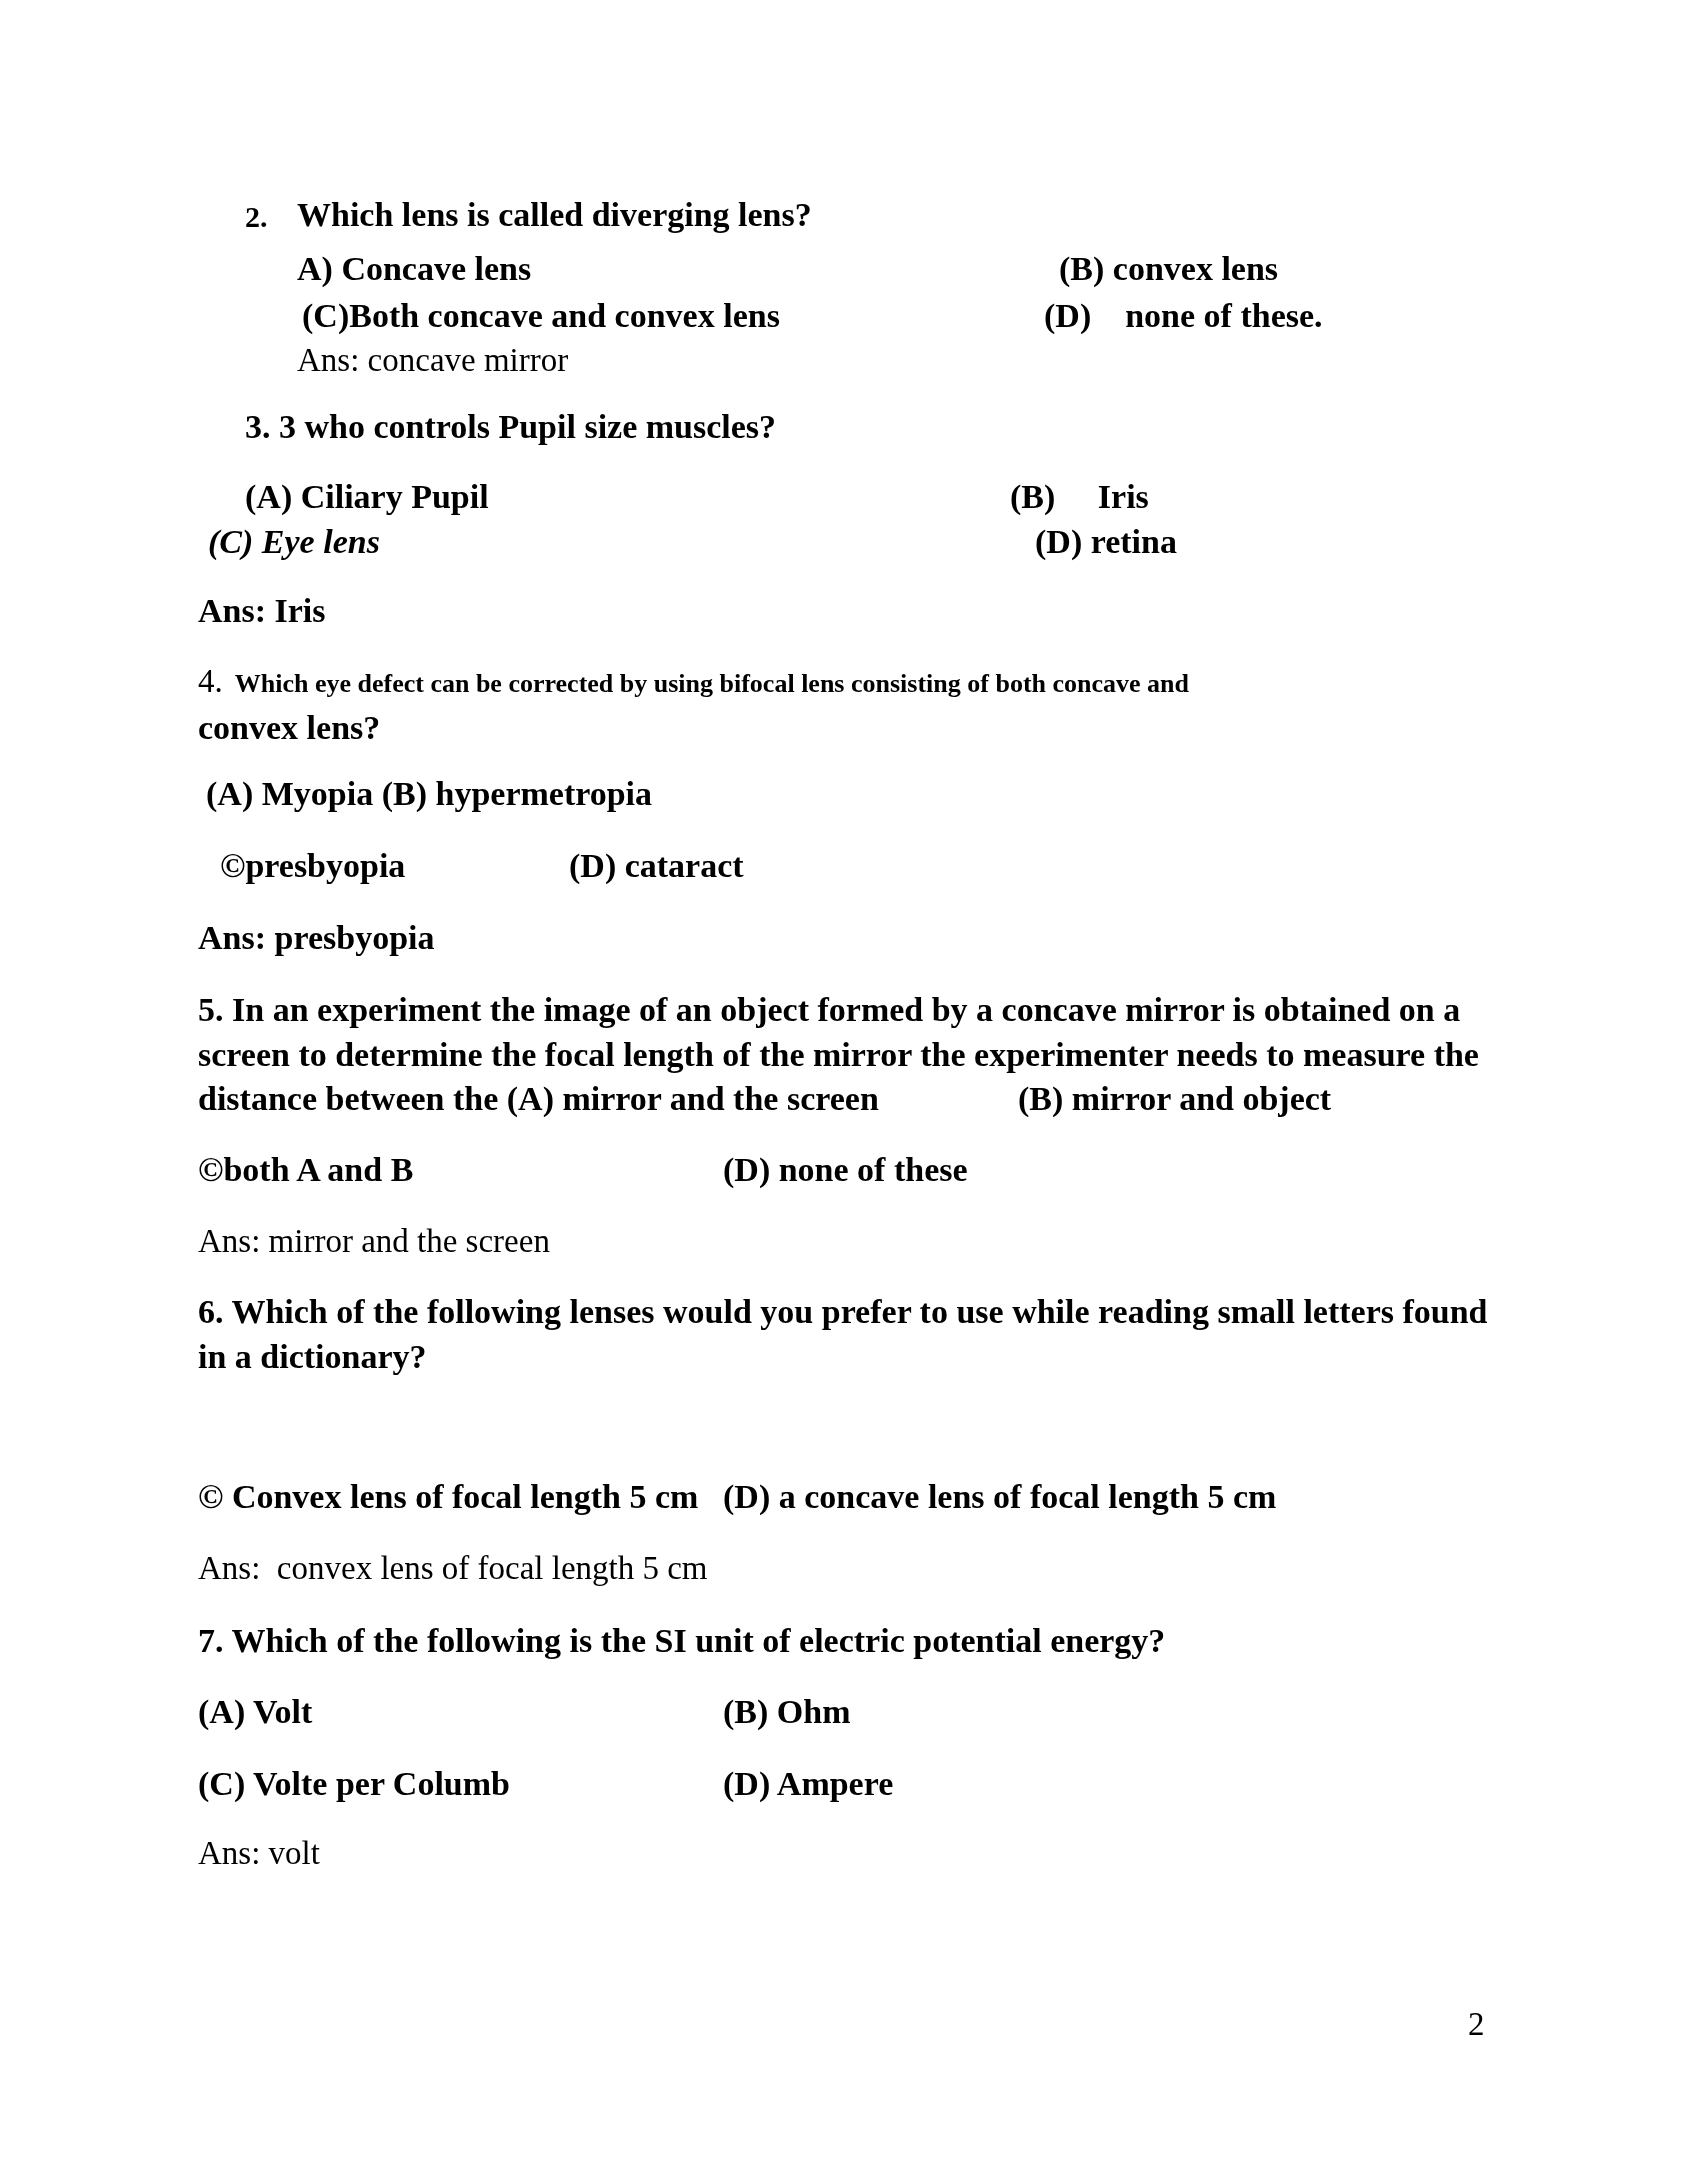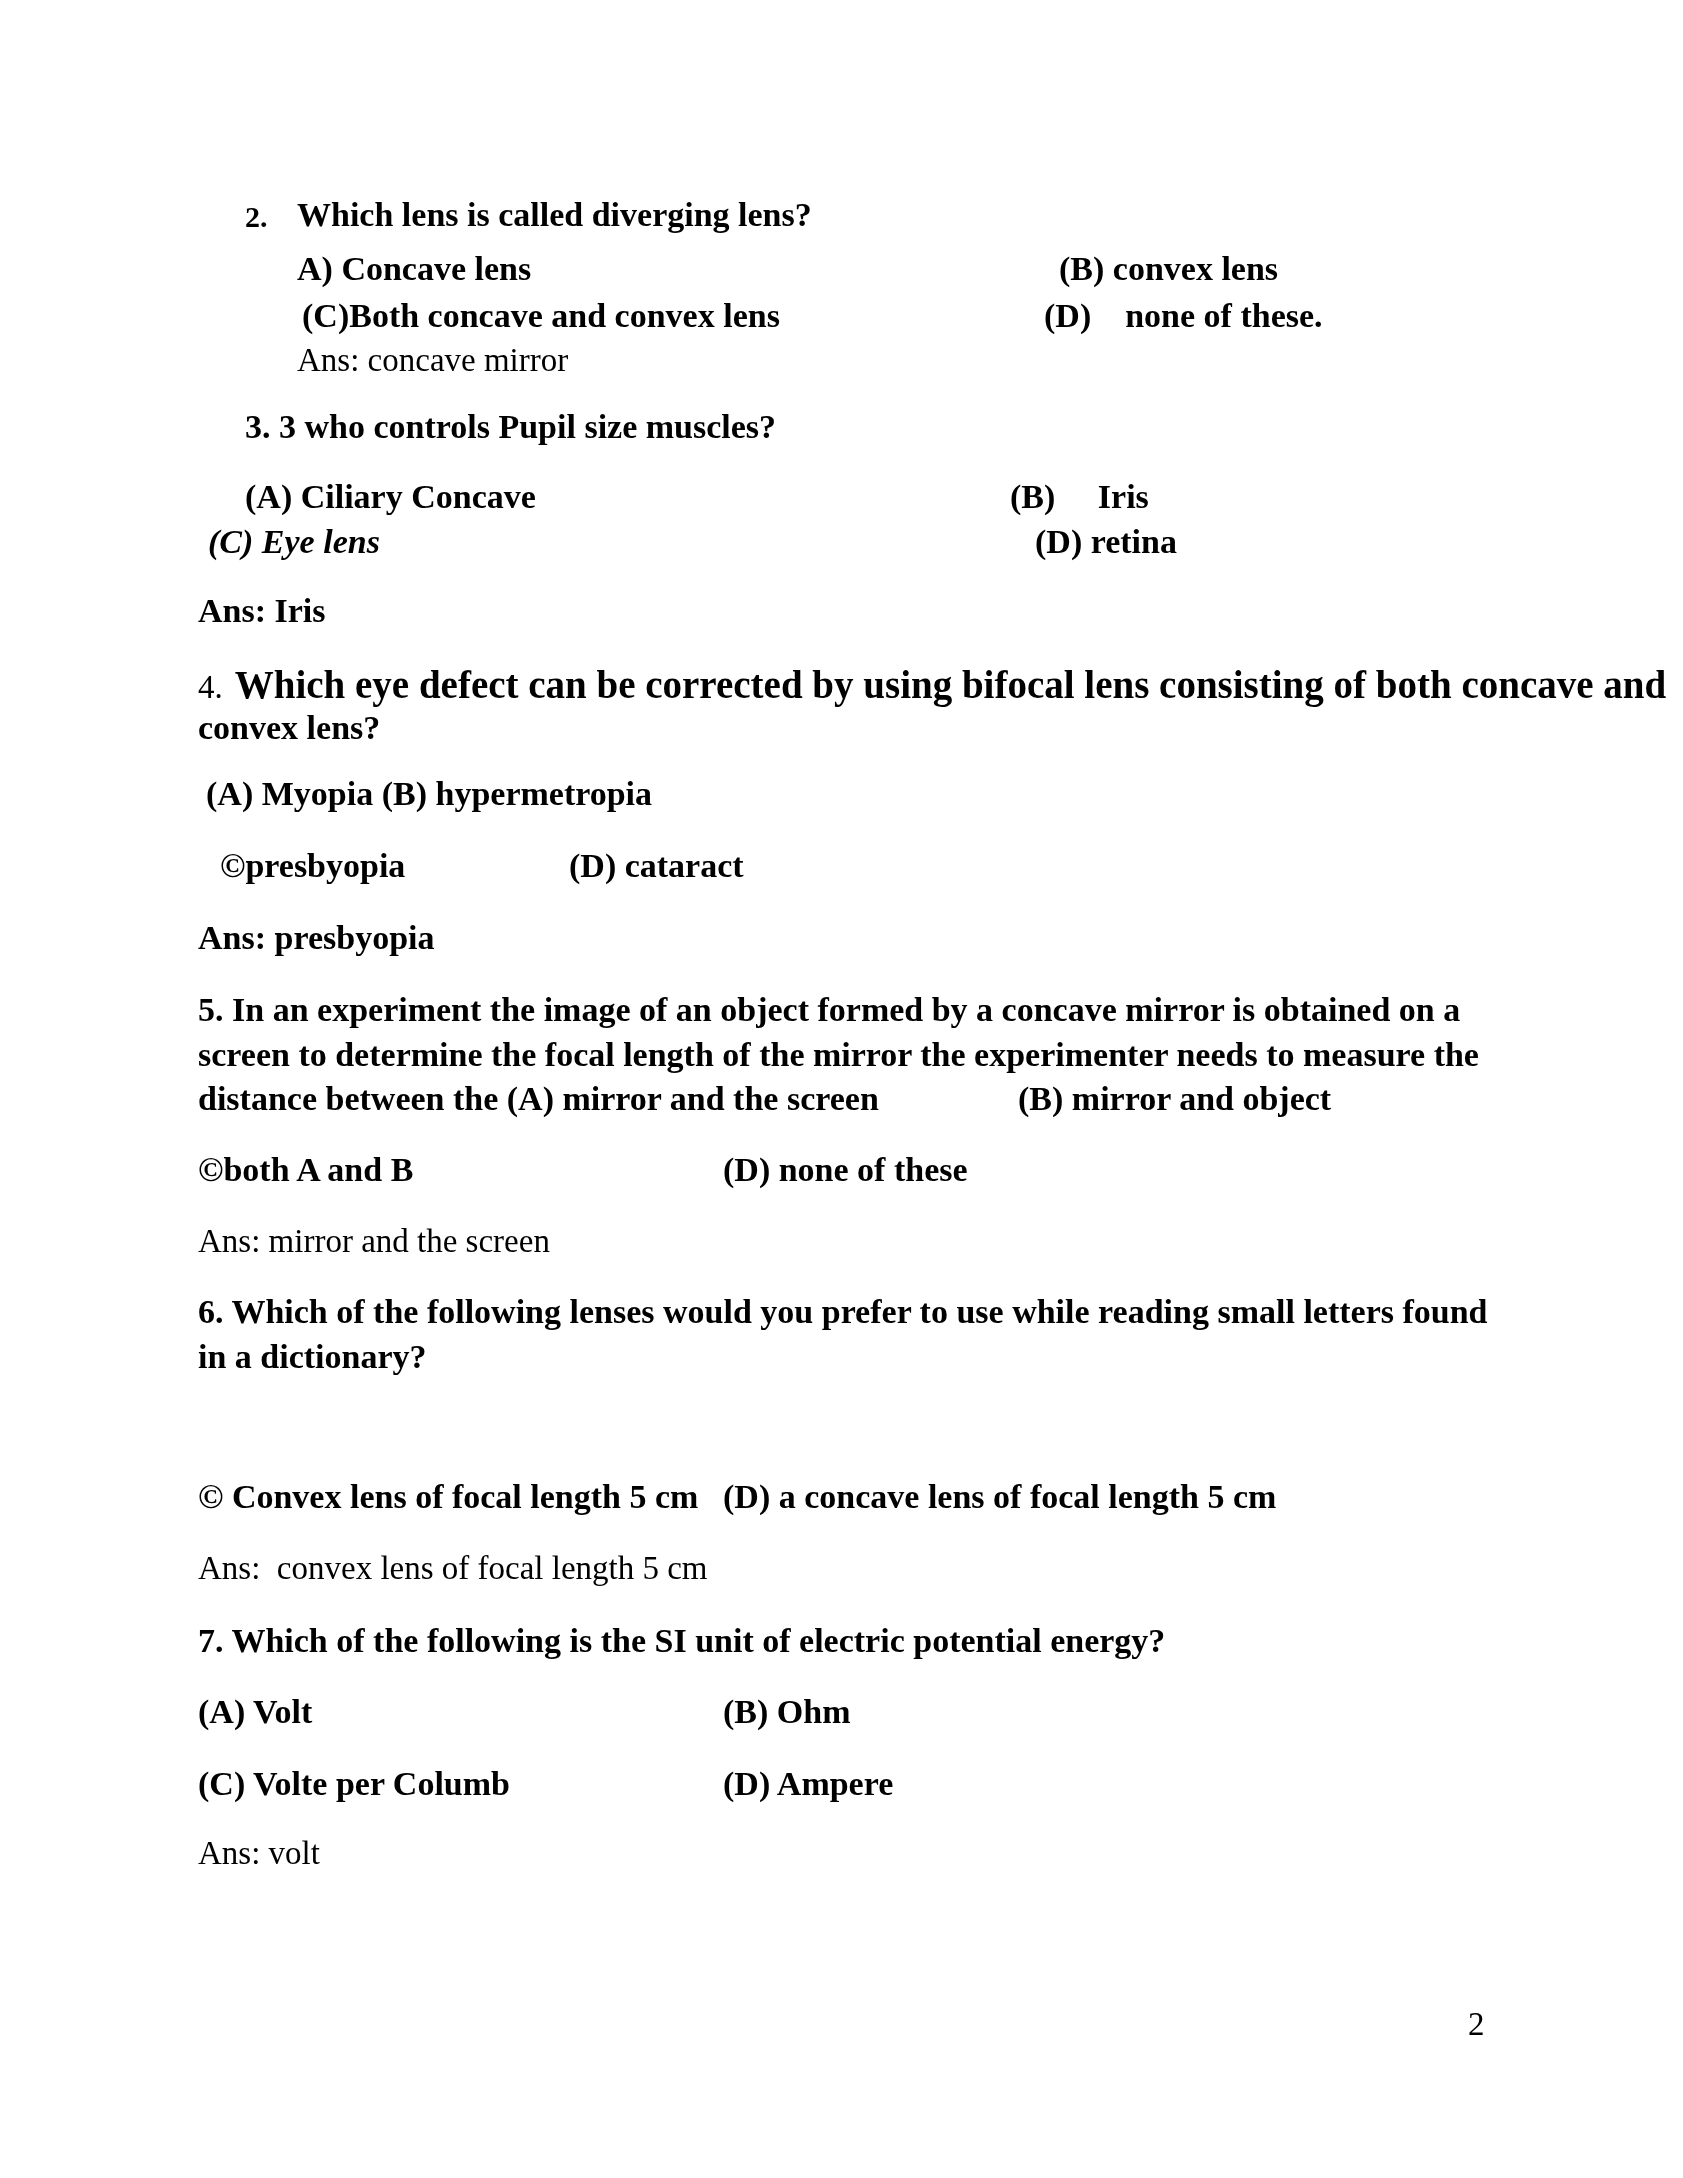--- a/index.html
+++ b/index.html
@@ -19,38 +19,38 @@
   .txt {
     position: absolute;
     white-space: pre;
     line-height: 1;
     color: #000000;
   }
   .b  { font-weight: bold; font-size: 34px; }
   .r  { font-weight: normal; font-size: 33px; }
   .num { font-weight: bold; font-size: 30px; }
   .numlight { font-weight: normal; font-size: 33px; margin-right: 12px; }
-  .inlineb { font-weight: bold; font-size: 39px; }
+  .inlineb { font-weight: bold; font-size: 26px; }
   .pagenum { font-weight: normal; font-size: 33px; }
 </style>
 </head>
 <body>
 
 <div id="canvas">
 
   <span class="txt num" style="left:245px; top:202px;">2.</span>
   <span class="txt b" style="left:297px; top:198px;">Which lens is called diverging lens?</span>
   <span class="txt b" style="left:297px; top:252px;">A) Concave lens</span>
   <span class="txt b" style="left:1059px; top:252px;">(B) convex lens</span>
   <span class="txt b" style="left:302px; top:299px;">(C)Both concave and convex lens</span>
   <span class="txt b" style="left:1044px; top:299px;">(D)    none of these.</span>
   <span class="txt r" style="left:297px; top:344px;">Ans: concave mirror</span>
 
   <span class="txt b" style="left:245px; top:410px;">3. 3 who controls Pupil size muscles?</span>
-  <span class="txt b" style="left:245px; top:480px;">(A) Ciliary Concave</span>
+  <span class="txt b" style="left:245px; top:480px;">(A) Ciliary Pupil</span>
   <span class="txt b" style="left:1010px; top:480px;">(B)     Iris</span>
   <span class="txt b" style="left:208px; top:525px;font-style:italic;">(C) Eye lens</span>
   <span class="txt b" style="left:1035px; top:525px;">(D) retina</span>
   <span class="txt b" style="left:198px; top:594px;">Ans: Iris</span>
 
   <div class="txt" style="left:198px; top:665px;"><span class="numlight">4.</span><span class="inlineb">Which eye defect can be corrected by using bifocal lens consisting of both concave and</span></div>
   <span class="txt b" style="left:198px; top:711px;">convex lens?</span>
   <span class="txt b" style="left:206px; top:777px;">(A) Myopia (B) hypermetropia</span>
   <span class="txt b" style="left:220px; top:849px;">©presbyopia</span>
   <span class="txt b" style="left:569px; top:849px;">(D) cataract</span>

